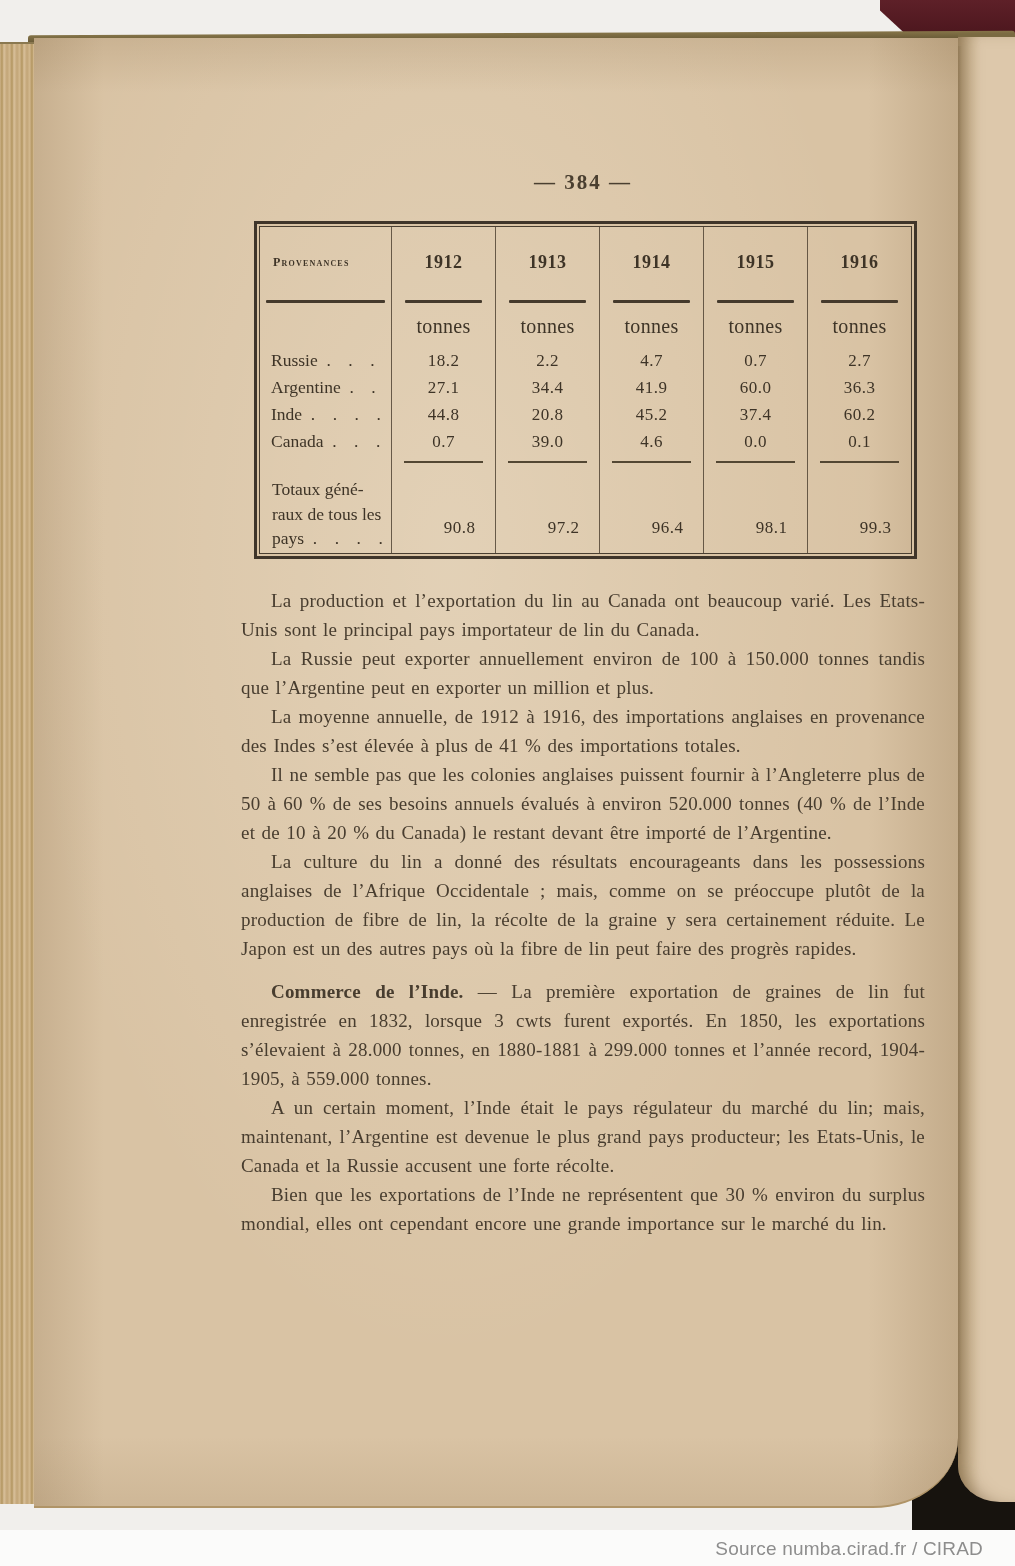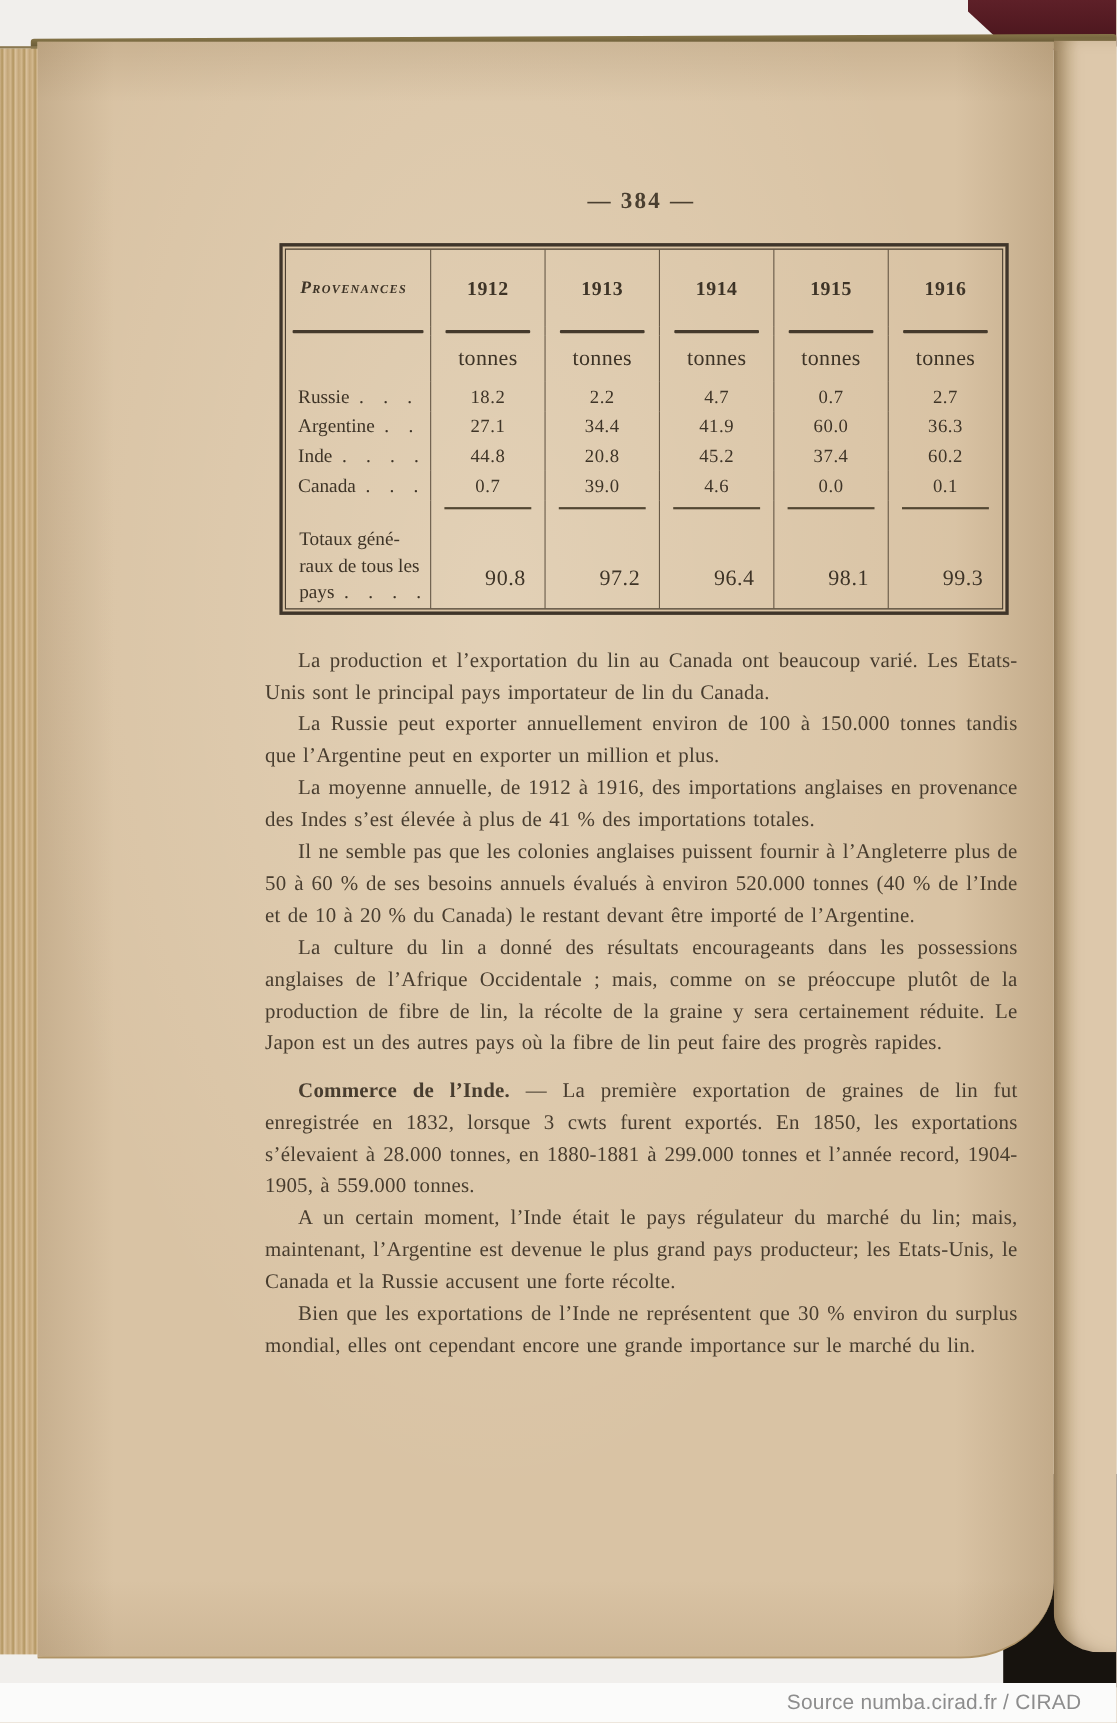--- a/index.html
+++ b/index.html
@@ -94,35 +94,35 @@
   .tbl {
     display: grid;
     grid-template-columns: 131px 1fr 1fr 1fr 1fr 1fr;
     grid-template-rows: 70px 8px 42px 27px 27px 27px 27px 14px 84px;
     color: #3e3427;
   }
   .c { border-left: 1px solid rgba(72,60,45,0.8); display: flex; align-items: center; justify-content: center; }
   .fc { border-left: none; }
   .head-label {
     justify-content: flex-start; padding-left: 13px;
-    font-variant: small-caps; font-size: 16px; letter-spacing: 1.2px; font-weight: 600; font-style: italic;
+    font-variant: small-caps; font-size: 12px; letter-spacing: 1.2px; font-weight: 600;
   }
   .head-year { font-weight: 700; font-size: 18px; letter-spacing: 0.5px; text-align: center; }
   .rulecell .rl { flex: 1; height: 3px; background: #453a2c; margin: 0 13px; border-radius: 1px; }
   .rulecell.fc .rl { margin: 0 6px; }
   .rulecell2 .rl { flex: 1; height: 2px; background: #534733; margin: 0 12px; }
   .unit { font-size: 20px; letter-spacing: 0.3px; }
   .rowlabel { justify-content: flex-start; padding-left: 11px; font-size: 17.5px; }
   .val { font-size: 17px; letter-spacing: 0.5px; }
   .total-label {
     align-items: flex-start; justify-content: flex-start;
     white-space: pre-line; font-size: 17.5px; line-height: 24.5px;
     padding: 8px 4px 0 12px; text-align: left;
   }
-  .total-val { align-items: flex-end; padding-bottom: 15px; font-size: 20px; letter-spacing: 0.5px; padding-left: 32px; }
+  .total-val { align-items: flex-end; padding-bottom: 15px; font-size: 17px; letter-spacing: 0.5px; padding-left: 32px; }
 
   
   .body-text { margin-top: 27px; width: 684px; }
   .body-text p {
     margin: 0; font-size: 19px; line-height: 29px;
     text-align: justify; text-indent: 30px;
     color: #483d2f; letter-spacing: 0.2px; word-spacing: 1.5px;
   }
   .body-text p.space-before { margin-top: 14px; }
   .body-text .lead { font-weight: 700; }

